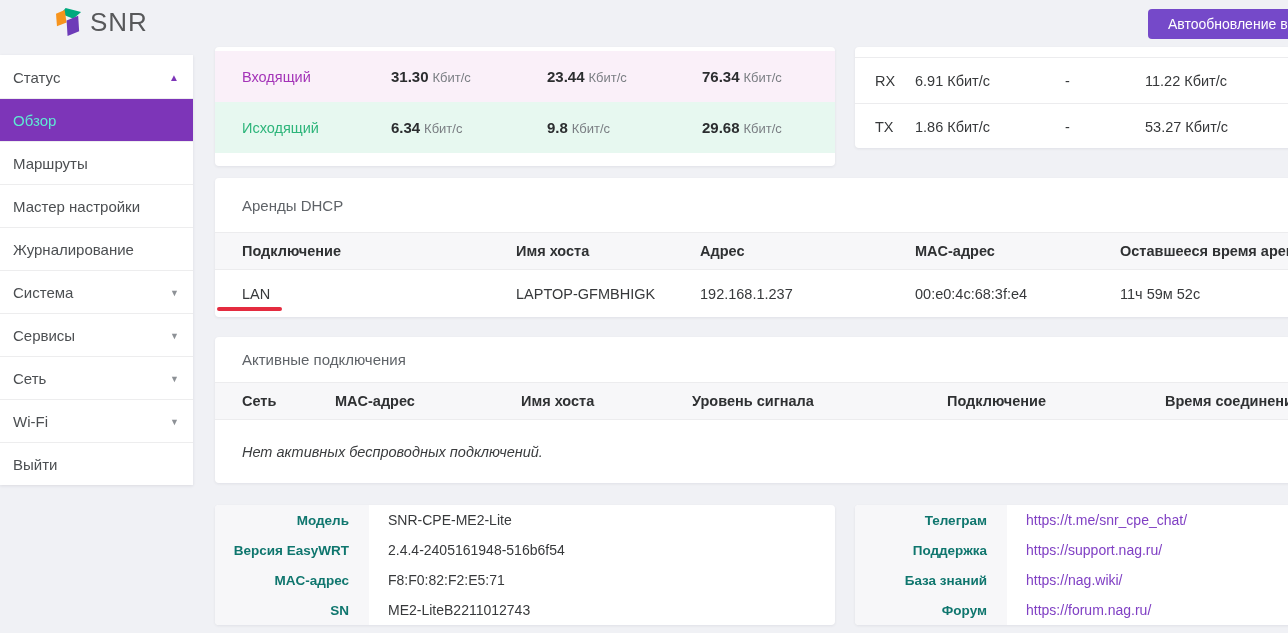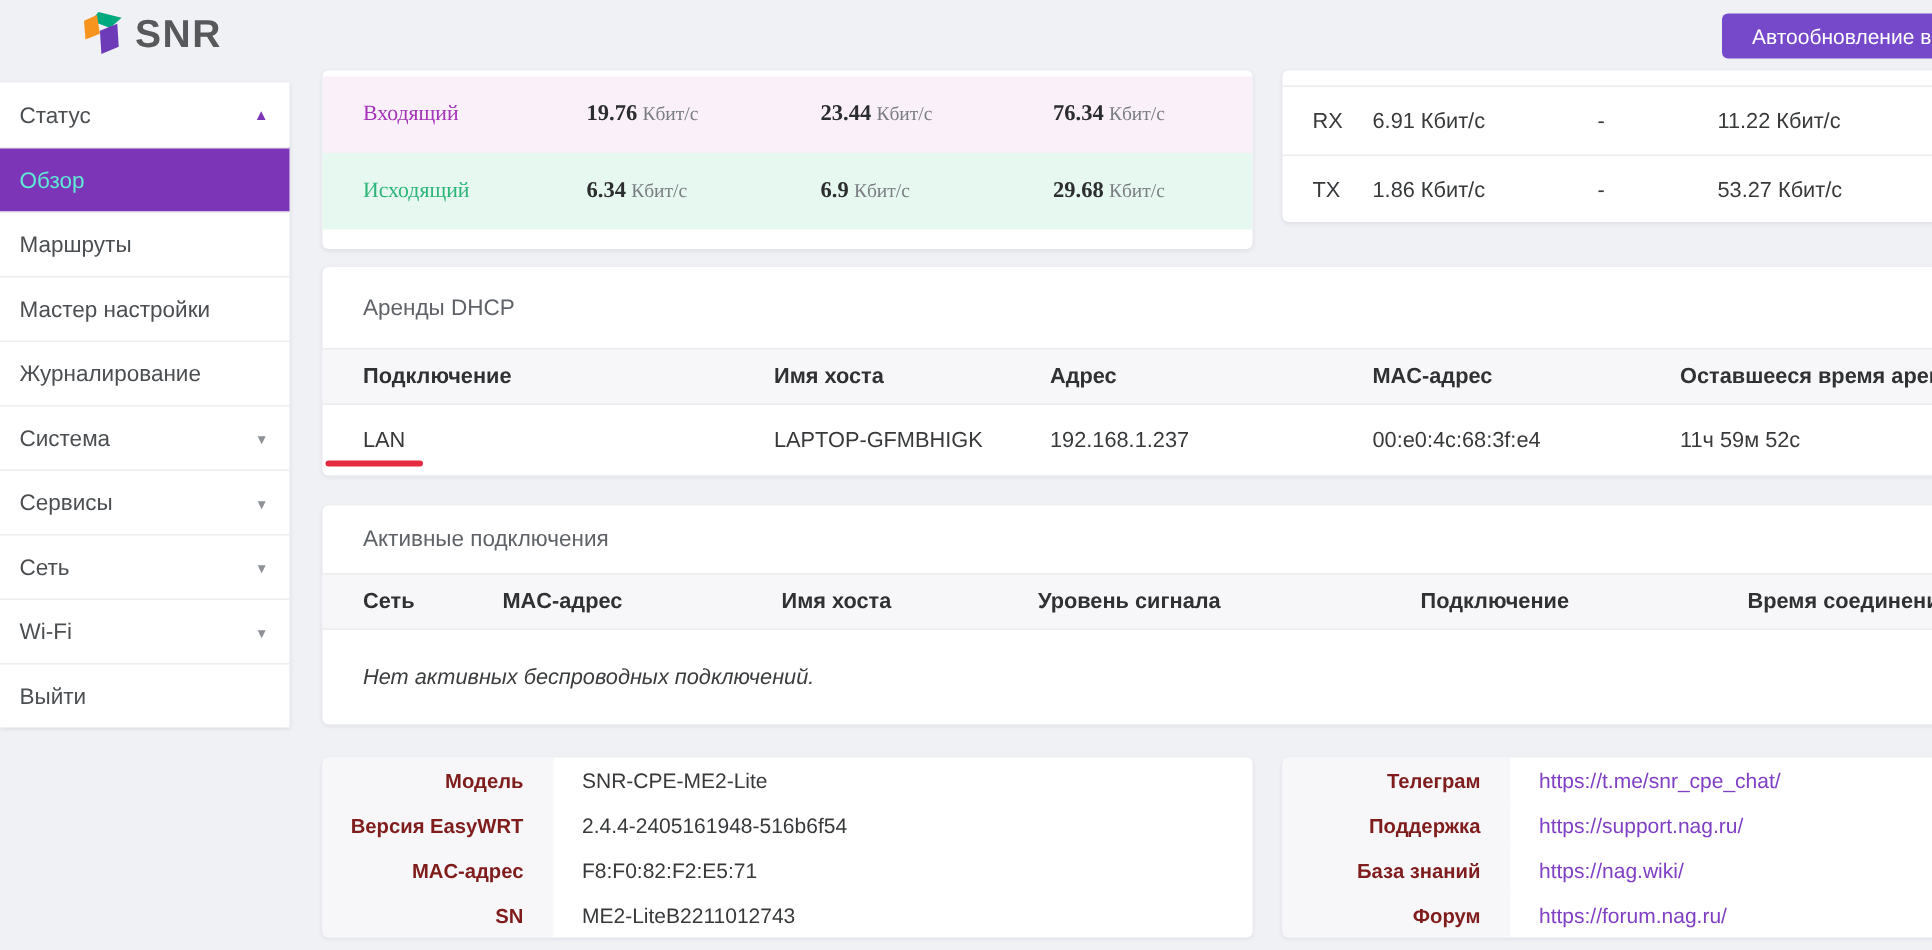--- a/index.html
+++ b/index.html
@@ -10,21 +10,21 @@
     color:#37393b;font-size:14px;
   }
   .card{
     position:absolute;background:#ffffff;border-radius:4px;
     box-shadow:0 1px 3px rgba(40,40,60,0.08);
   }
   
   .header{position:absolute;left:0;top:0;width:100%;height:47px;}
   .logo{position:absolute;left:56px;top:5px;display:flex;align-items:center;gap:7px;}
   .logo svg{display:block;}
-  .brand-text{font-size:26px;font-weight:700;color:#57585a;letter-spacing:1px;line-height:34px;}
+  .brand-text{font-size:26px;font-weight:400;color:#57585a;letter-spacing:1px;line-height:34px;}
   .autorefresh-btn{
     position:absolute;left:1148px;top:9px;width:220px;height:30px;
     background:#7549c9;color:#ffffff;border:none;border-radius:4px;
     font-family:"Liberation Sans",sans-serif;font-size:14px;text-align:left;
     padding:0 0 0 20px;line-height:30px;white-space:nowrap;cursor:pointer;
   }
   
   .sidebar{
     position:absolute;left:0;top:55px;width:193px;background:#ffffff;
     box-shadow:0 1px 3px rgba(40,40,60,0.10);
@@ -32,21 +32,21 @@
   .side-item{
     height:43px;display:flex;align-items:center;justify-content:space-between;
     padding:1px 14px 0 13px;border-top:1px solid #ededee;
     font-size:15px;color:#4c4f52;cursor:pointer;box-sizing:border-box;
   }
   .side-item:first-child{border-top:none;}
   .side-item.active{background:#7d35b8;color:#5eead4;}
   .arrow-up{color:#7d35b8;font-size:10px;}
   .arrow-down{color:#8d9196;font-size:9px;}
   
-  .traffic-card{left:215px;top:47px;width:620px;height:111px;padding:4px 0;box-sizing:content-box;overflow:hidden;font-family:Liberation Serif, serif;}
+  .traffic-card{left:215px;top:47px;width:620px;height:111px;padding:4px 0;box-sizing:content-box;overflow:hidden;}
   .traffic-row{
     height:51px;display:grid;grid-template-columns:149px 156px 155px 1fr;
     align-items:center;padding-left:27px;
   }
   .traffic-row.incoming{background:#faf0f9;}
   .traffic-row.outgoing{background:#e7f8f0;}
   .traffic-label{font-size:14.5px;}
   .incoming .traffic-label{color:#a434b8;}
   .outgoing .traffic-label{color:#2db57a;}
   .traffic-val b{font-size:15px;color:#2b2d2f;font-weight:700;}
@@ -81,21 +81,21 @@
     font-style:italic;font-size:14.5px;color:#3a3c3e;}
   
   .info-card{top:505px;height:120px;overflow:hidden;}
   .device-card{left:215px;width:620px;}
   .links-card{left:855px;width:455px;}
   .info-row{display:grid;height:30px;}
   .device-card .info-row{grid-template-columns:154px 1fr;}
   .links-card .info-row{grid-template-columns:152px 1fr;}
   .info-label{
     background:#f7f7f9;display:flex;align-items:center;justify-content:flex-end;
-    padding-right:20px;font-size:13.5px;font-weight:700;color:#7f1d1d;white-space:nowrap;text-align:right;
+    padding-right:20px;font-size:13.5px;font-weight:700;color:#0f766e;white-space:nowrap;text-align:right;
   }
   .info-value{display:flex;align-items:center;padding-left:19px;font-size:14px;color:#37393b;}
   .link{color:#8040c4;text-decoration:none;cursor:pointer;}
 </style>
 </head>
 <body>
 
 <div class="header">
   <div class="logo">
     <span>
@@ -144,28 +144,28 @@
     <span class="arrow-down">▼</span>
   </div>
   <div class="side-item">
     <span>Выйти</span>
   </div>
 </nav>
 
 <div class="card traffic-card">
   <div class="traffic-row incoming">
     <span class="traffic-label">Входящий</span>
-    <span class="traffic-val"><b>19.76</b> <span class="unit">Кбит/с</span></span>
+    <span class="traffic-val"><b>31.30</b> <span class="unit">Кбит/с</span></span>
     <span class="traffic-val"><b>23.44</b> <span class="unit">Кбит/с</span></span>
     <span class="traffic-val"><b>76.34</b> <span class="unit">Кбит/с</span></span>
   </div>
   <div class="traffic-row outgoing">
     <span class="traffic-label">Исходящий</span>
     <span class="traffic-val"><b>6.34</b> <span class="unit">Кбит/с</span></span>
-    <span class="traffic-val"><b>6.9</b> <span class="unit">Кбит/с</span></span>
+    <span class="traffic-val"><b>9.8</b> <span class="unit">Кбит/с</span></span>
     <span class="traffic-val"><b>29.68</b> <span class="unit">Кбит/с</span></span>
   </div>
 </div>
 
 <div class="card iface-card">
   <div class="iface-top"></div>
   <div class="iface-row">
     <span>RX</span>
     <span>6.91 Кбит/с</span>
     <span>-</span>

